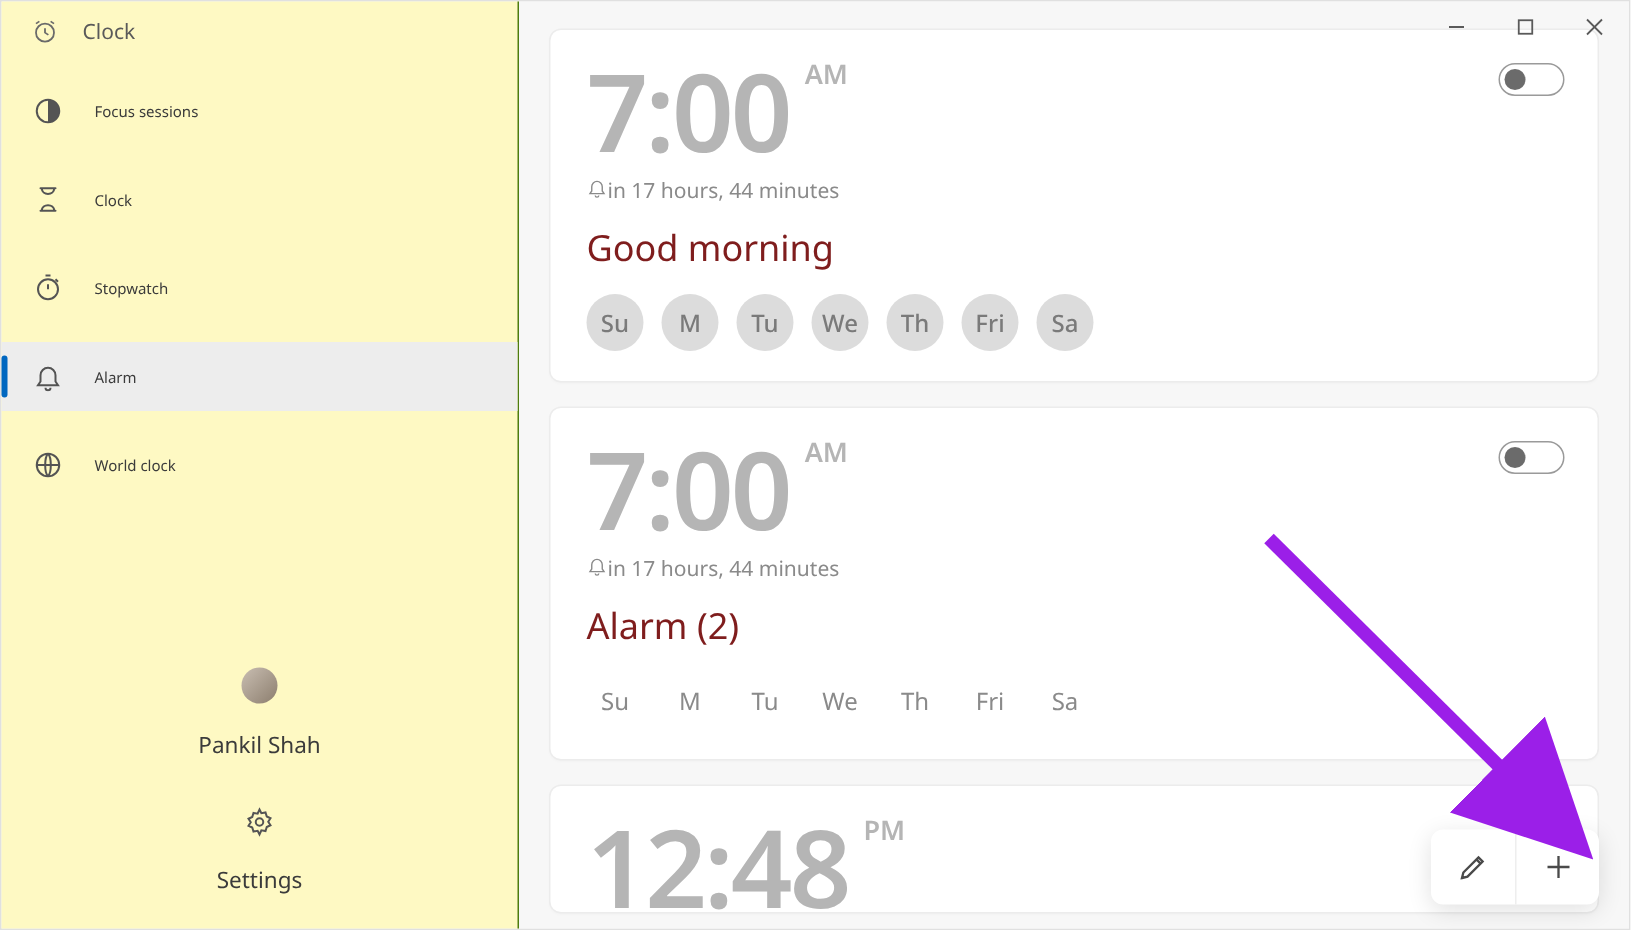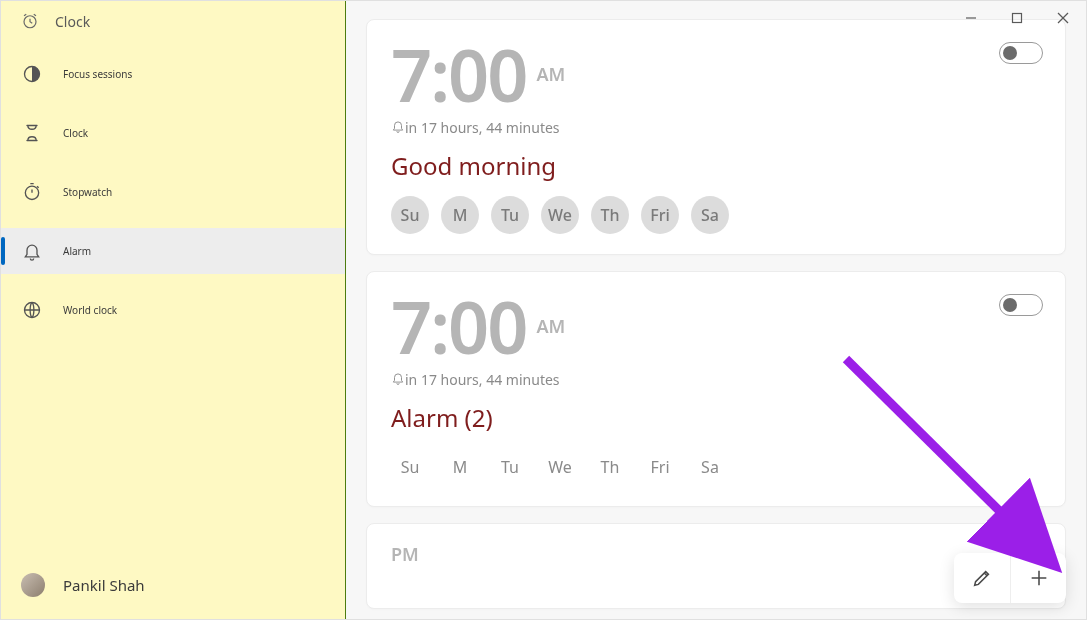--- a/index.html
+++ b/index.html
@@ -15,28 +15,28 @@
 .sidebar { width:345px; background:#fef9c3; display:flex; flex-direction:column; border-right:1px solid #4d7c0f;text-align:right; }
 .app-header { display:flex; align-items:center; gap:14px; padding:10px 18px; height:40px; }
 .app-header .title { font-size:14px; color:#5a5a5a; }
 .nav { padding-top:10px; display:flex; flex-direction:column; gap:13px; }
 .nav-item { display:flex; align-items:center; gap:20px; padding:12px 20px; font-size:10px; color:#3b3b3b; cursor:pointer; position:relative; border-radius:0; }
 .nav-item.active { background:#ededed; }
 .nav-item.active::before { content:""; position:absolute; left:0; top:20%; height:60%; width:4px; background:#0067c0; border-radius:2px; }
 .nav-icon { width:22px; height:22px; display:flex; align-items:center; justify-content:center; color:#545454; }
 .sidebar-spacer { flex:1; }
 .sidebar-bottom { display:flex; flex-direction:column; gap:6px; padding-bottom:10px; }
-.user-row,.settings-row { display:flex; align-items:center; gap:18px; padding:12px 20px; font-size:15px; color:#3b3b3b; cursor:pointer; }
+.user-row,.settings-row { display:flex; align-items:center; gap:18px; padding:12px 20px; font-size:15px; color:#3b3b3b; cursor:pointer;flex-direction:column; }
 .avatar { width:24px; height:24px; border-radius:50%; background:linear-gradient(135deg,#c9beb2,#8c7e6e); display:inline-block; }
 
 
 .main { flex:1; background:#f7f7f7; padding:18px 20px 0 20px; overflow:hidden; position:relative; }
 .cards { display:flex; flex-direction:column; gap:16px; }
 .card { background:#fff; border:1px solid #ececec; border-radius:8px; padding:18px 24px 20px 24px; position:relative; box-shadow:0 1px 2px rgba(0,0,0,0.02); }
-.time-row { display:flex; align-items:center; gap:10px; }
+.time-row { display:flex; align-items:flex-start; gap:10px; }
 .time-big { font-size:72px; font-weight:600; color:#b5b5b5; line-height:1; letter-spacing:-2px; }
 .time-ampm { font-size:18px; font-weight:600; color:#b5b5b5; }
 .subtime { display:flex; align-items:center; margin-top:8px; font-size:14px; color:#8a8a8a; }
 .label { margin-top:12px; font-size:24px; color:#7f1d1d; font-weight:400; }
 .days { display:flex; gap:12px; margin-top:14px; }
 .day { width:38px; height:38px; border-radius:50%; display:flex; align-items:center; justify-content:center; font-size:16px; color:#8a8a8a; }
 .day.chip { background:#dcdcdc; color:#7a7a7a; font-weight:500; }
 .toggle { position:absolute; right:22px; top:22px; width:44px; height:22px; border-radius:11px; border:1.5px solid #9a9a9a; background:#fff; display:flex; align-items:center; padding:0 3px; cursor:pointer; }
 .toggle .knob { width:14px; height:14px; border-radius:50%; background:#6b6b6b; }
 .card.partial { overflow:hidden; padding-bottom:0; }
@@ -131,20 +131,29 @@
       </div>
     </nav>
 
     <div class="sidebar-spacer"></div>
 
     <div class="sidebar-bottom">
       <div class="user-row">
         <span class="avatar"></span>
         <span>Pankil Shah</span>
       </div>
+      <div class="settings-row">
+        <span class="nav-icon">
+          <svg width="20" height="20" viewBox="0 0 24 24" fill="none" stroke="#545454" stroke-width="1.6">
+              <circle cx="12" cy="12" r="3"></circle>
+              <path d="M12 2l1.5 3 3.3-.6 1 3.2 3 1.4-1.8 2.8 1.8 2.8-3 1.4-1 3.2-3.3-.6L12 22l-1.5-3-3.3.6-1-3.2-3-1.4 1.8-2.8L3.2 9.4l3-1.4 1-3.2 3.3.6z"></path>
+            </svg>
+        </span>
+        <span>Settings</span>
+      </div>
     </div>
   </aside>
 
   <main class="main">
     <div class="cards">
 
       <div class="card">
         <div class="toggle">
             <span class="knob"></span>
           </div>
@@ -195,20 +204,21 @@
           <span class="day">Tu</span>
           <span class="day">We</span>
           <span class="day">Th</span>
           <span class="day">Fri</span>
           <span class="day">Sa</span>
         </div>
       </div>
 
       <div class="card partial" style="height:86px;">
         <div class="time-row">
+          <span class="time-big">12:48</span>
           <span class="time-ampm">PM</span>
         </div>
       </div>
 
     </div>
 
     <div class="fab-bar">
       <button class="fab-btn">
         <svg width="22" height="22" viewBox="0 0 24 24" fill="none" stroke="#4a4a4a" stroke-width="1.7">
             <path d="M4 20l4-1 11-11-3-3L5 16l-1 4zM14 6l3 3"></path>

